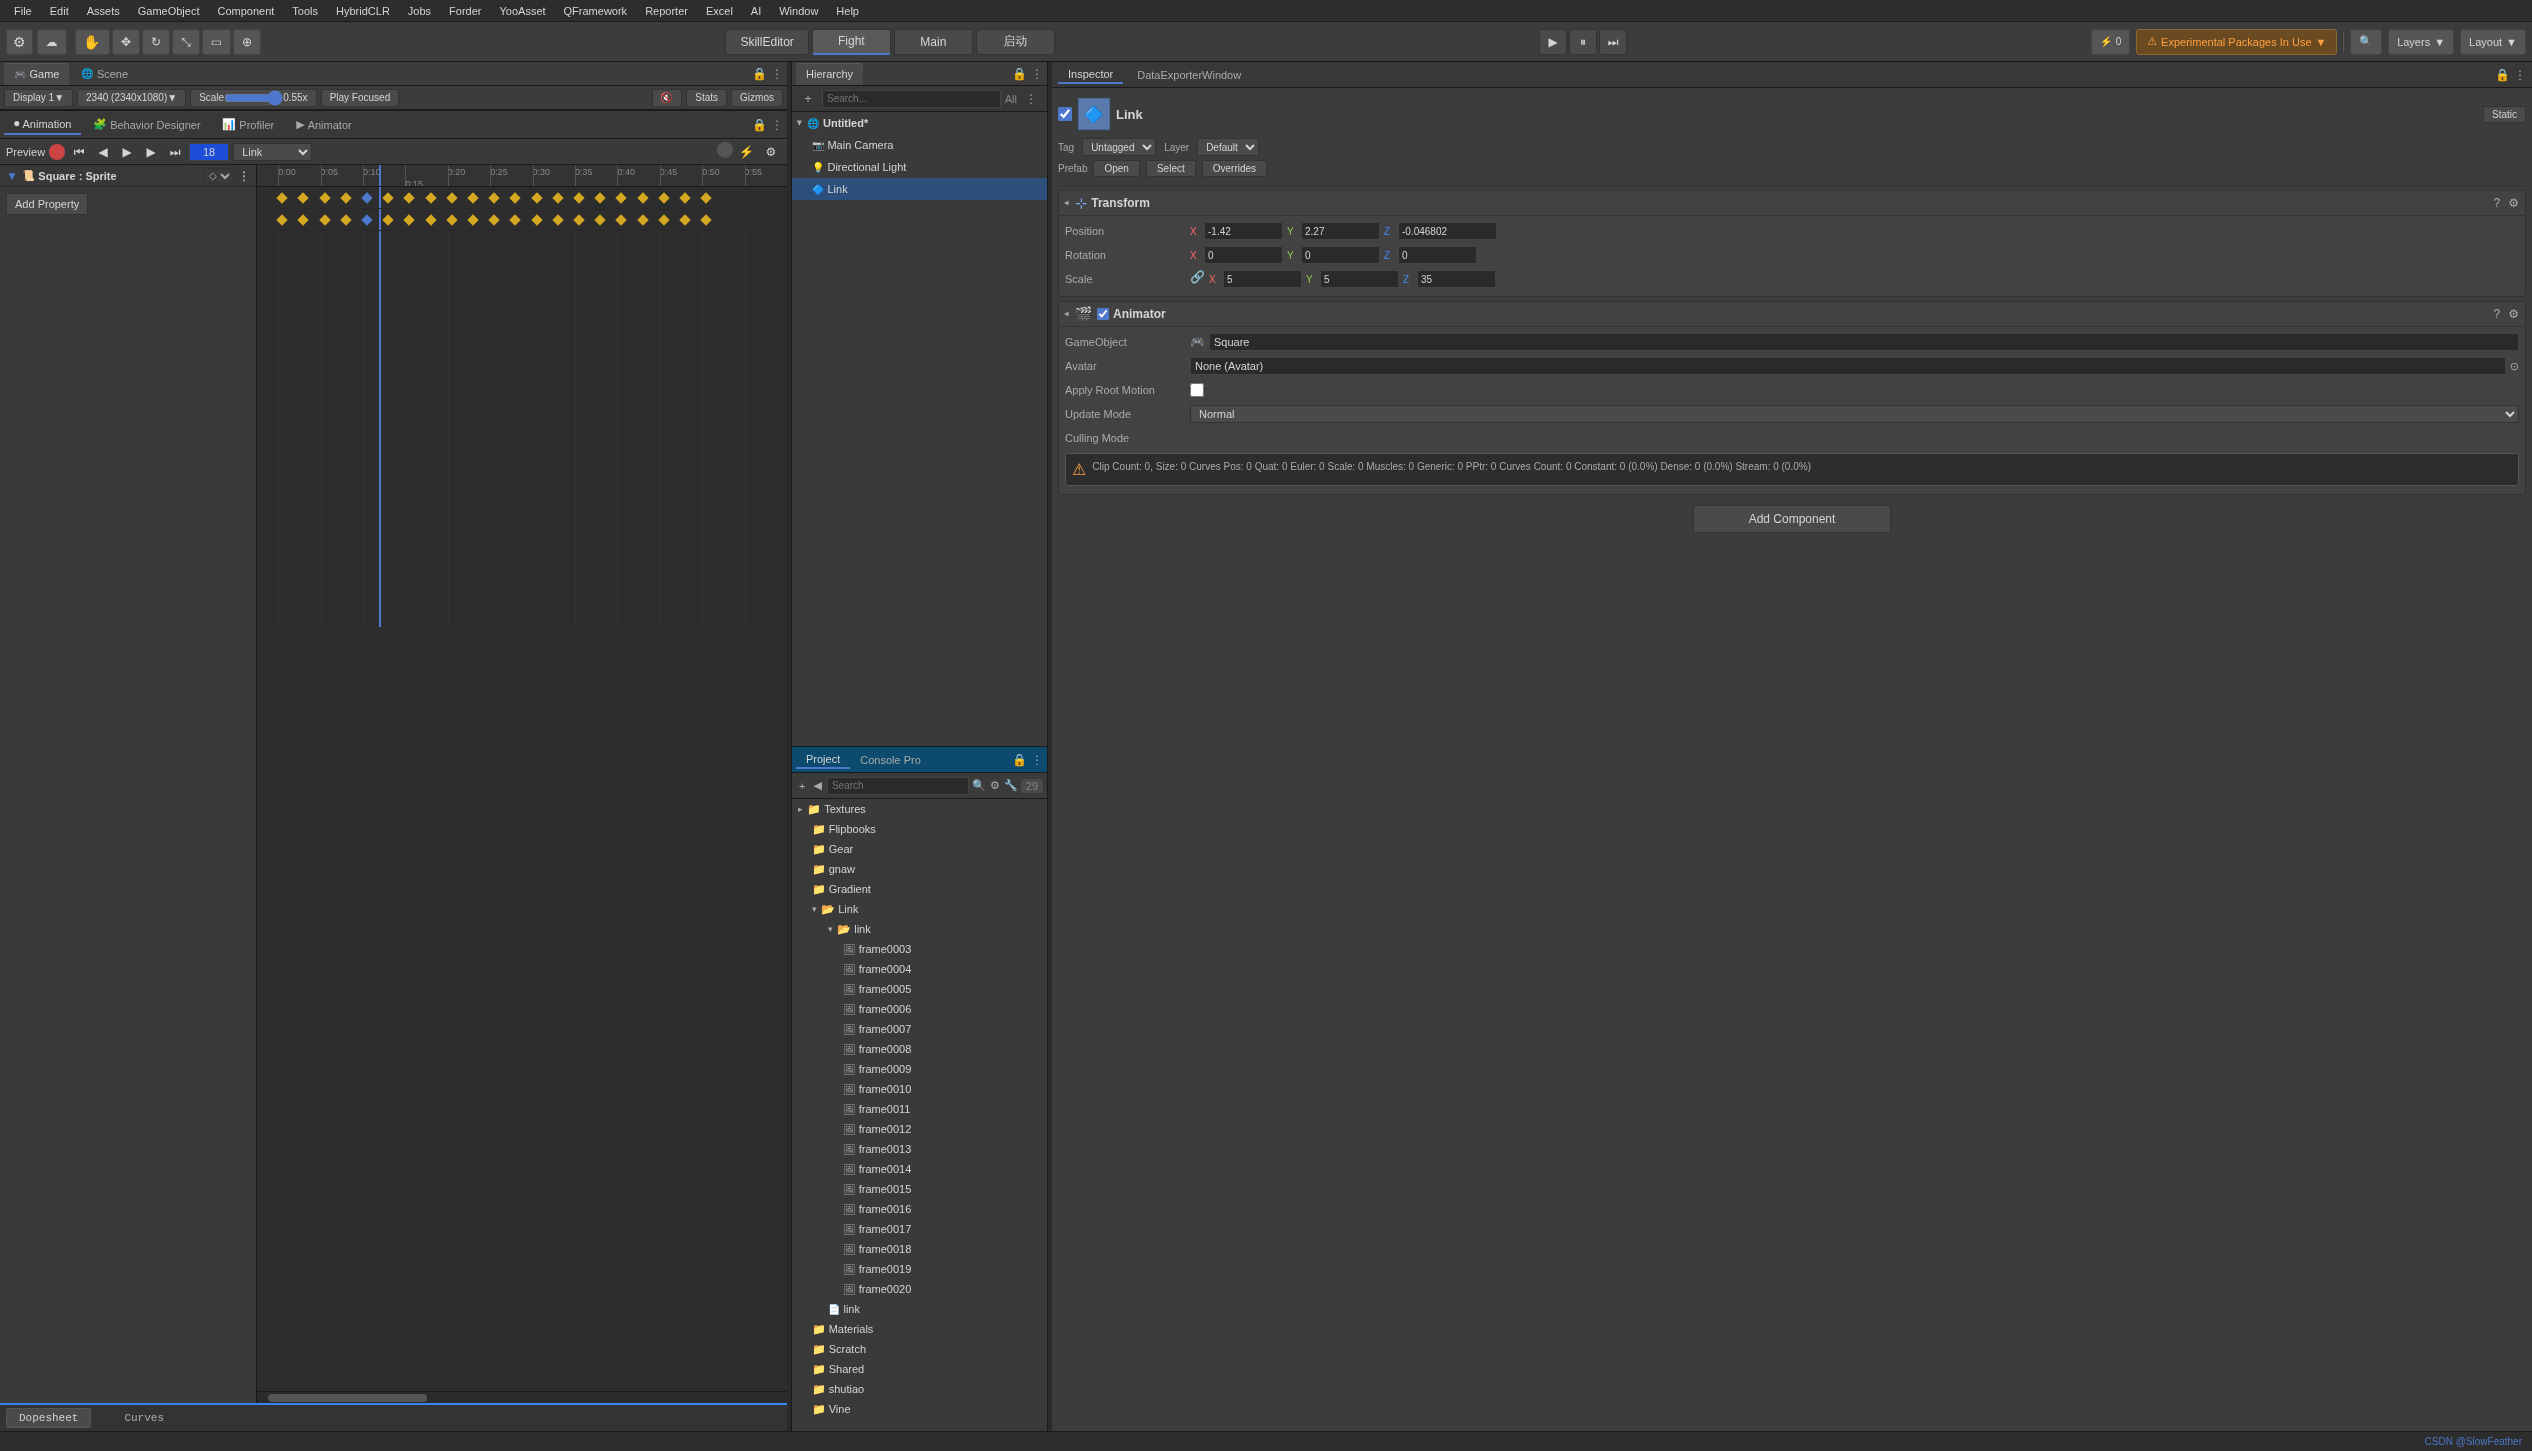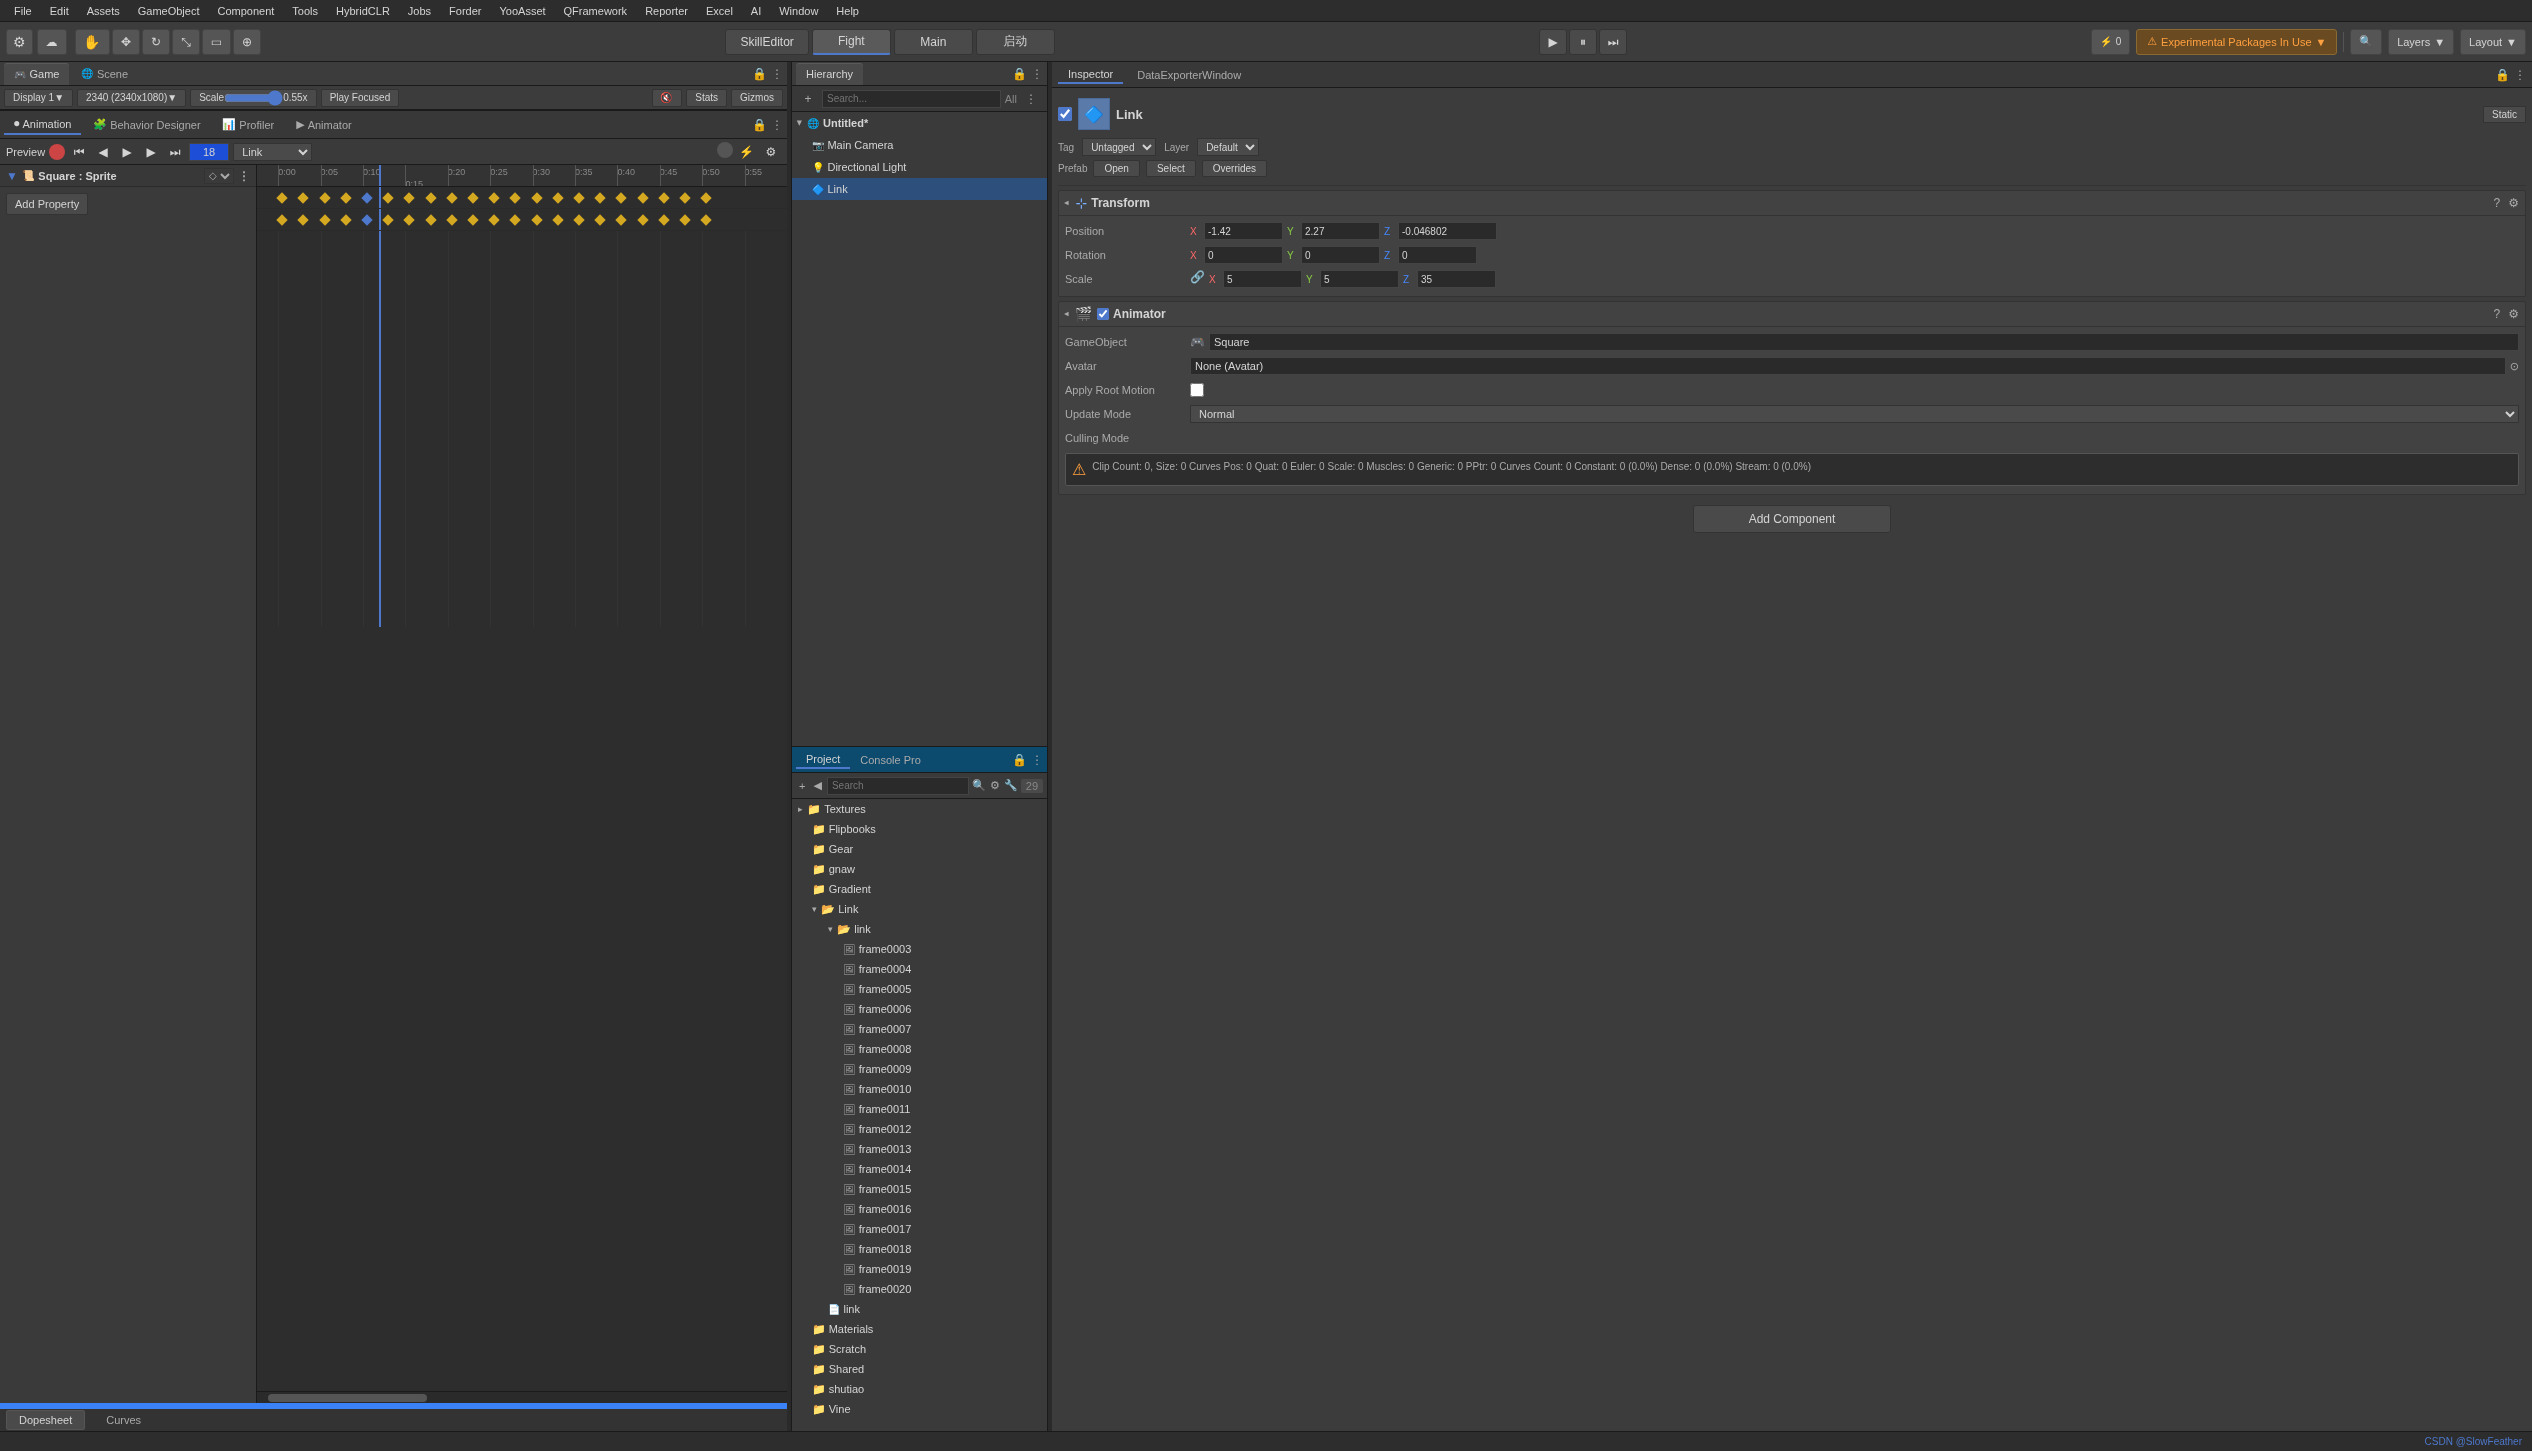--- a/index.html
+++ b/index.html
@@ -348,22 +348,23 @@
       align-items: center;
       border-bottom: 1px solid #2a2a2a;
       position: relative;
     }
     .animation-bottom-tabs {
       background: #333;
       height: 28px;
       display: flex;
       align-items: center;
       padding: 0 6px;
-      border-top: 6px solid #3b82f6;
-      gap: 8px;
+      border-top: 2px solid #3b82f6;
+      gap: 20px;
+      font-family: Liberation Mono, monospace;
     }
     .bottom-tab {
       padding: 3px 12px;
       cursor: pointer;
       color: #aaa;
       font-size: 11px;
       border: 1px solid transparent;
       border-radius: 2px;
     }
     .bottom-tab.active {

